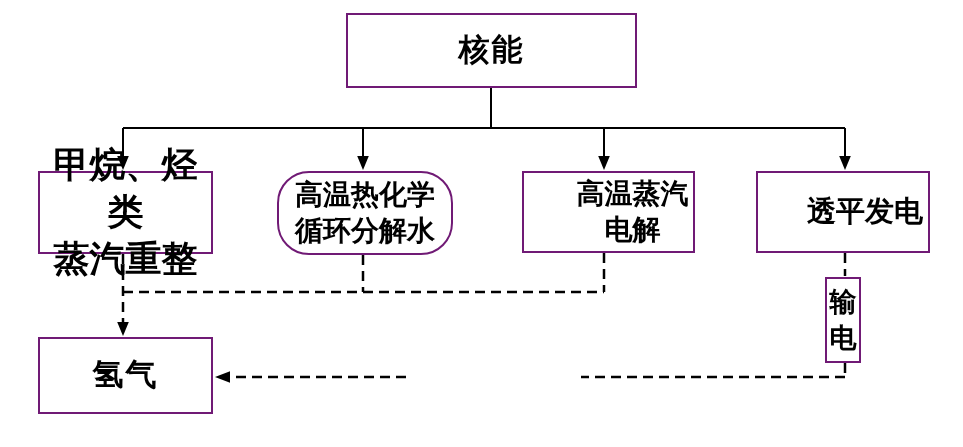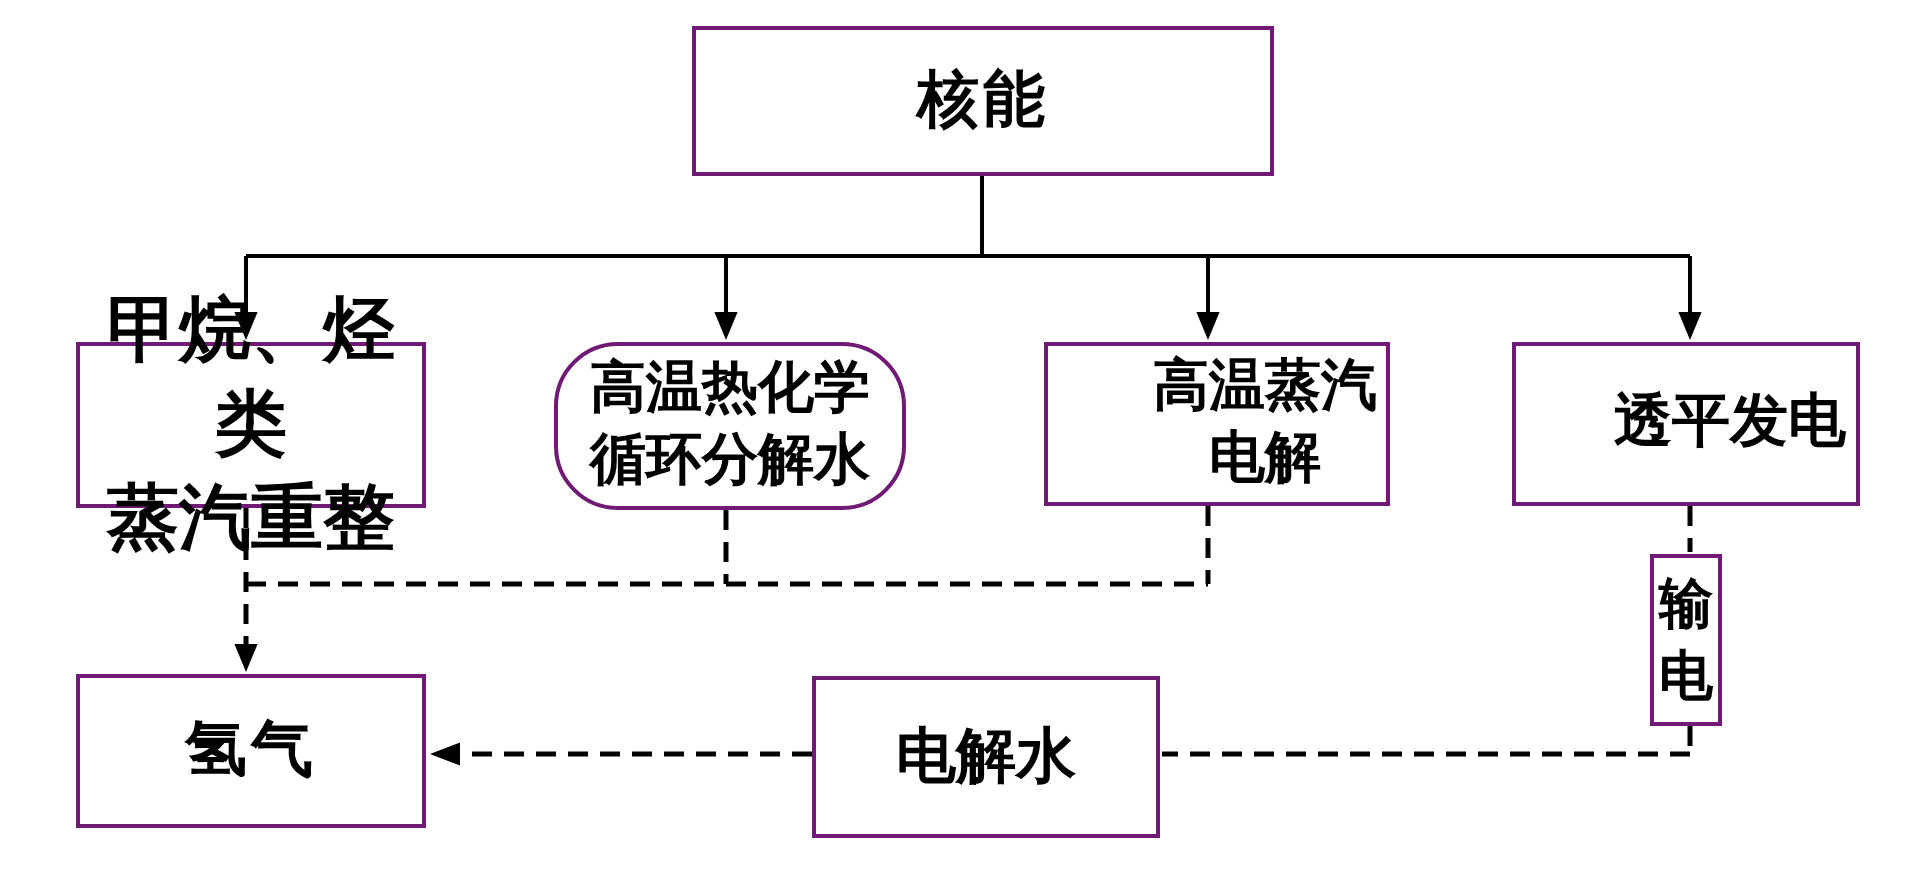--- a/index.html
+++ b/index.html
@@ -108,17 +108,14 @@
   </div>
 
   <div class="box" id="box-transmission">
     <span class="ln">输电</span>
   </div>
 
   <div class="box" id="box-hydrogen">
     <span class="ln">氢气</span>
   </div>
 
-  <div class="box" id="box-electrolysis">
-    <span class="ln">电解水</span>
-  </div>
 
 </div>
 
 </body></html>

